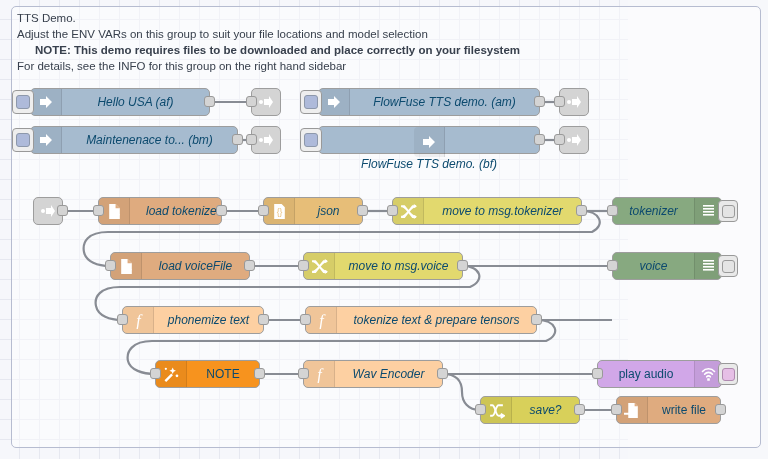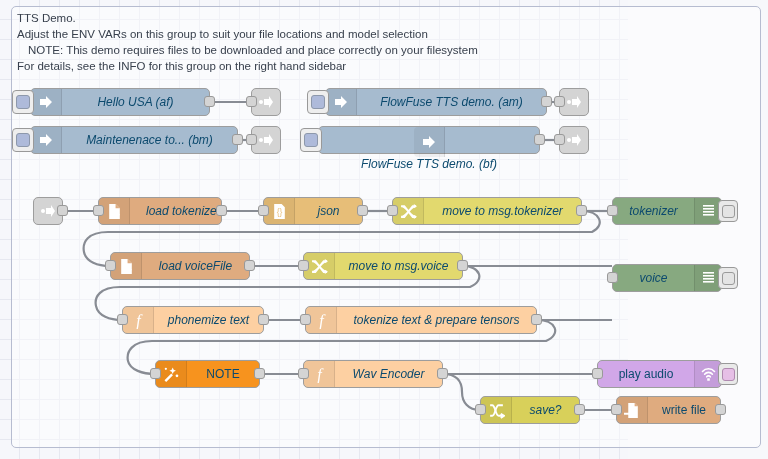--- a/index.html
+++ b/index.html
@@ -127,21 +127,21 @@
 </style>
 </head>
 <body>
 
 <div id="canvas">
 
   <div class="group-box" style="left:11px;top:6px;width:748px;height:440px;"></div>
 
   <div class="group-label" style="left:17px;top:10px;">TTS Demo.</div>
   <div class="group-label" style="left:17px;top:26px;">Adjust the ENV VARs on this group to suit your file locations and model selection</div>
-  <div class="group-label" style="left:28px;top:42px;">NOTE: This demo requires files to be downloaded and place correctly on your filesystem</div>
+  <div class="group-label" style="left:35px;top:42px;font-weight:bold;">NOTE: This demo requires files to be downloaded and place correctly on your filesystem</div>
   <div class="group-label" style="left:17px;top:58px;">For details, see the INFO for this group on the right hand sidebar</div>
 
   <svg class="wires" viewBox="0 0 768 459">
 
     <path d="M210,102 L251,102"></path>
     <path d="M540,102 L559,102"></path>
 
     <path d="M238,140 L251,140"></path>
     <path d="M540,140 L559,140"></path>
 
@@ -180,21 +180,21 @@
   </div>
 
   <div class="linknode" style="left:251px;top:88px;">
     <svg class="gl" width="16" height="16" viewBox="0 0 16 16">
         <circle class="wh" cx="3" cy="8" r="2"></circle>
         <path class="wh" d="M6 5h5V2l4 6-4 6v-3H6z"></path>
       </svg>
     <div class="port in"></div>
   </div>
 
-  <div class="node" style="left:318px;top:88px;width:222px;background:#a6bbcf;margin-left:7px;">
+  <div class="node" style="left:318px;top:88px;width:222px;background:#a6bbcf;">
     <div class="inject-btn">
         <div class="inner"></div>
       </div>
     <div class="icon-cell">
       <svg class="gl" width="16" height="16" viewBox="0 0 16 16">
           <path class="wh" d="M2 5h6V2l6 6-6 6v-3H2z"></path>
         </svg>
     </div>
     <div class="label">FlowFuse TTS demo. (am)</div>
     <div class="port out"></div>
@@ -329,21 +329,21 @@
       <svg class="gl" width="17" height="17" viewBox="0 0 16 16">
           <path class="wh" d="M1 3h3l8 10h3M1 13h3L12 3h3" stroke="#fff" stroke-width="2" fill="none"></path>
           <path class="wh" d="M13 1l3 2-3 2zM13 11l3 2-3 2z"></path>
         </svg>
     </div>
     <div class="label">move to msg.voice</div>
     <div class="port in"></div>
     <div class="port out"></div>
   </div>
 
-  <div class="node" style="left:612px;top:252px;width:110px;background:#87a980;margin-top:12px;">
+  <div class="node" style="left:612px;top:252px;width:110px;background:#87a980;">
     <div class="label">voice</div>
     <div class="right-cell">
       <svg class="gl" width="13" height="14" viewBox="0 0 13 14">
           <rect class="wh" x="1" y="1" width="11" height="1.6"></rect>
           <rect class="wh" x="1" y="4" width="11" height="1.6"></rect>
           <rect class="wh" x="1" y="7" width="11" height="1.6"></rect>
           <rect class="wh" x="1" y="10" width="11" height="1.6"></rect>
         </svg>
     </div>
     <div class="btn-tab grey">

